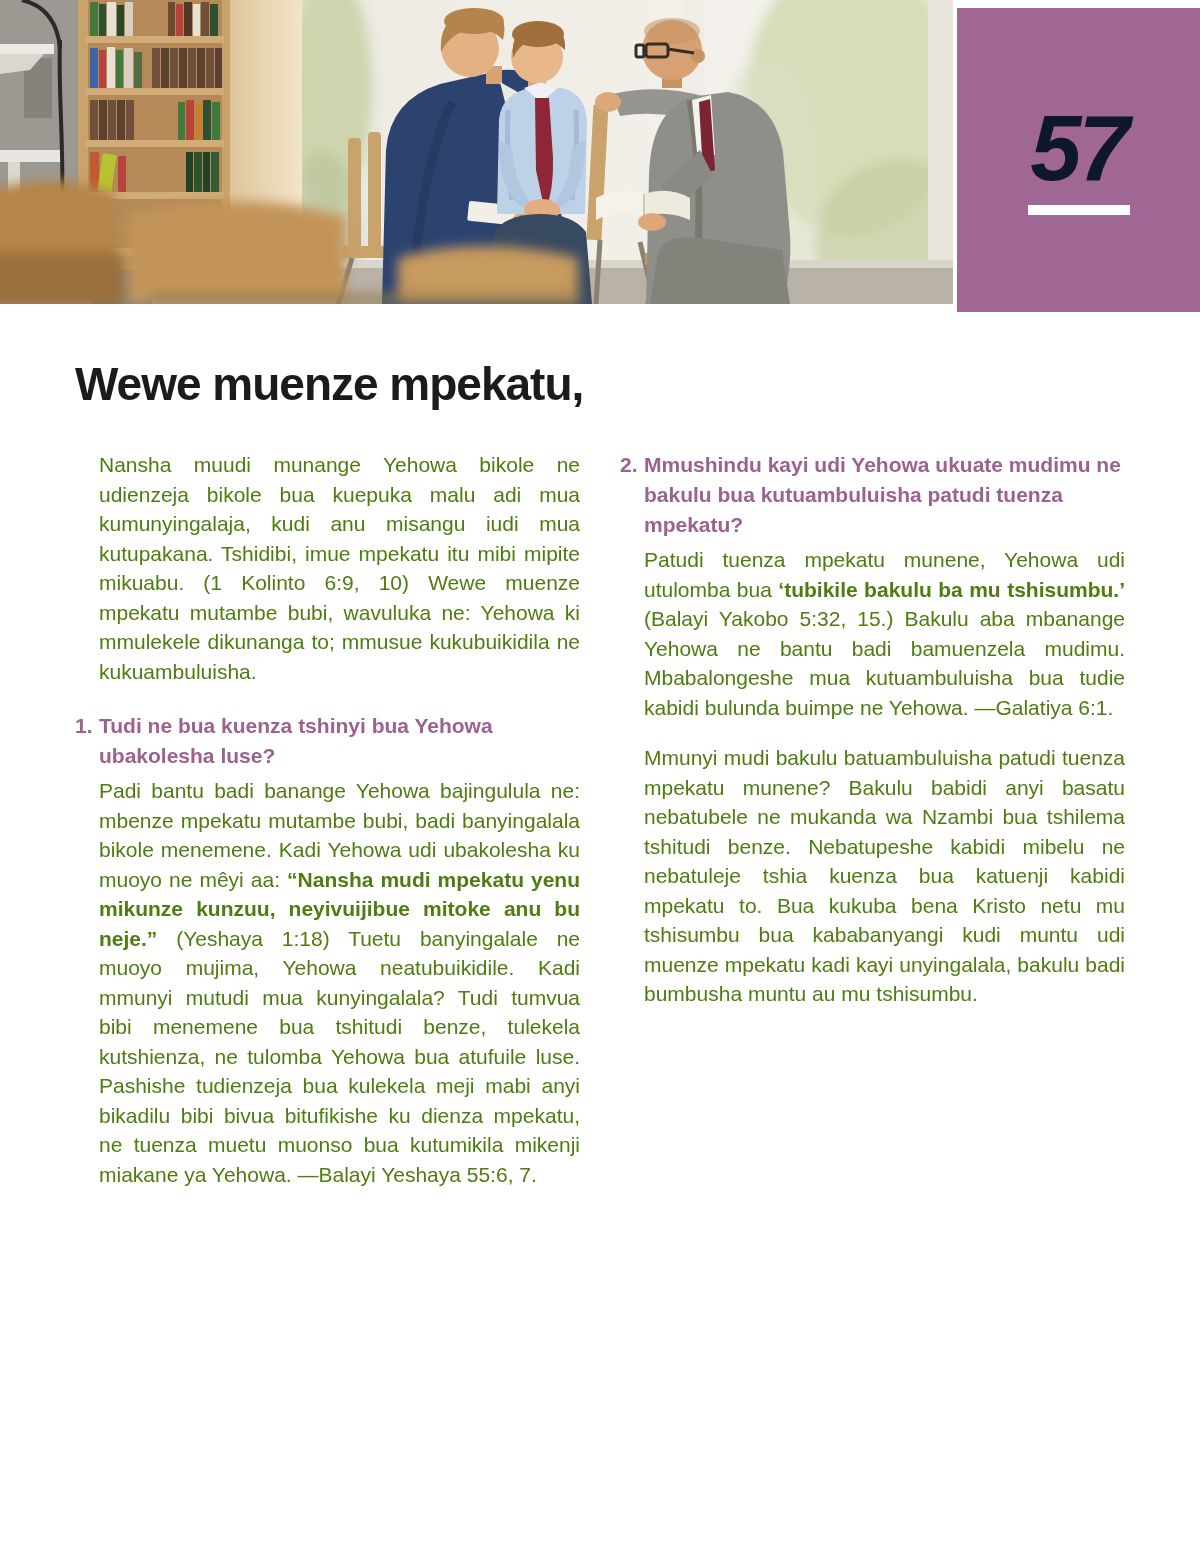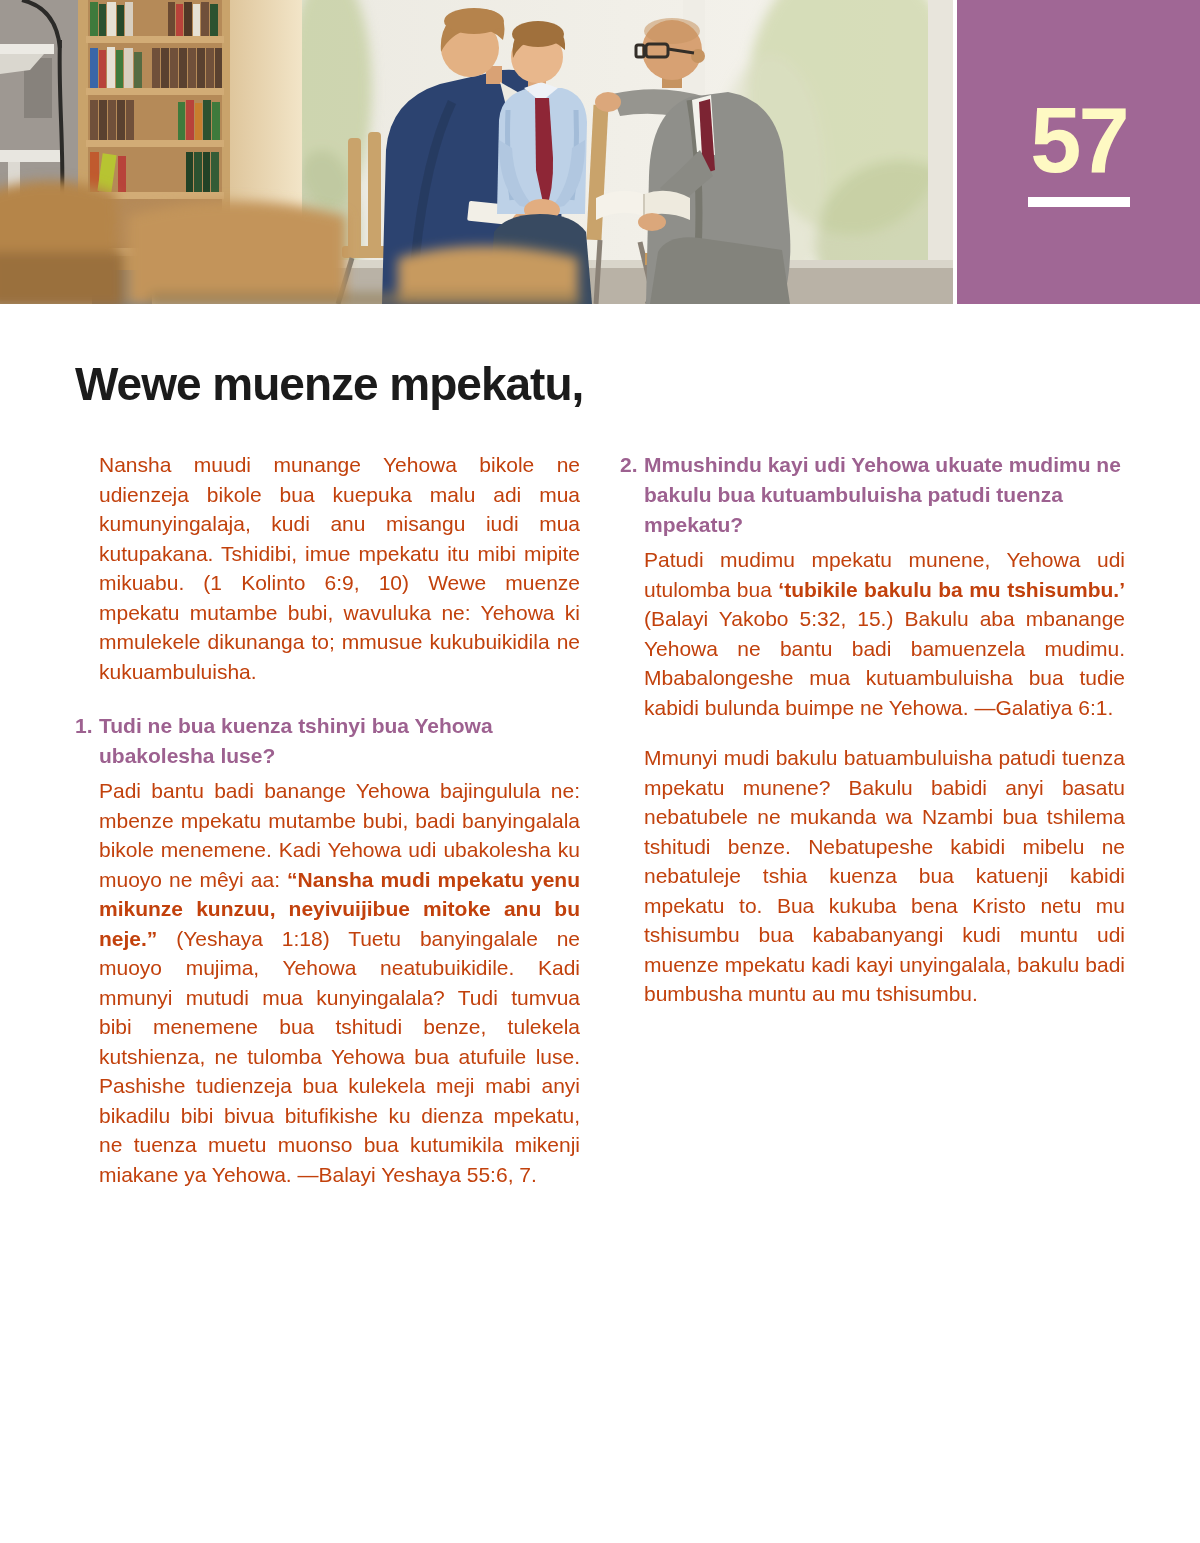--- a/index.html
+++ b/index.html
@@ -10,22 +10,22 @@
     color:#1d1d1d;
     overflow:hidden;
   }
   .hero { position:absolute; left:0; top:0; width:1200px; height:304px; }
   .hero-photo {
     position:absolute; left:0; top:0; width:953px; height:304px;
     overflow:hidden; background:#d8d2c9;
   }
   .hero-photo svg { display:block; }
   .lesson-badge {
-    position:absolute; left:957px; top:0; width:243px; height:304px;
-    background:#a06795; color:#fef9c3;
+    position:absolute; left:957px; top:8px; width:243px; height:304px;
+    background:#a06795; color:#0f172a;font-style:italic;
   }
   .lesson-number {
     margin-top:94px; text-align:center;
     font-size:92px; line-height:92px; font-weight:bold; letter-spacing:-3px;
   }
   .lesson-underline { width:102px; height:10px; background:#ffffff; margin:11px auto 0 auto; }
 
   .content { position:absolute; left:0; top:304px; width:1200px; }
   .title {
     margin:50px 75px 0 75px;
@@ -33,21 +33,21 @@
     letter-spacing:-1px; color:#1b1b1b;
   }
   .title span { display:block; }
 
   .columns { display:flex; gap:40px; padding:0 75px; margin-top:35px; }
   .col { width:505px; flex:0 0 505px; }
 
   .para {
     margin:0 0 0 24px;
     font-size:21px; line-height:29.5px;
-    text-align:justify; color:#c2410c;
+    text-align:justify; color:#4d7c0f;
   }
   .para + .para { margin-top:21px; }
   .para strong { font-weight:bold;margin-top:48px; }
 
   .qheading {
     position:relative;
     margin:25px 0 5px 24px;
     font-size:21px; line-height:30px; font-weight:bold;
     color:#9d6190; text-align:left;
   }
@@ -271,17 +271,17 @@
         <span>Tudi ne bua kuenza tshinyi bua Yehowa ubakolesha luse?</span>
       </h2>
       <p class="para"><span>Padi bantu badi banange Yehowa bajingulula ne: mbenze mpekatu mutambe bubi, badi banyingalala bikole menemene. Kadi Yehowa udi ubakolesha ku muoyo ne mêyi aa: </span><strong>“Nansha mudi mpekatu yenu mikunze kunzuu, neyivuijibue mitoke anu bu neje.”</strong><span> (Yeshaya 1:18) Tuetu banyingalale ne muoyo mujima, Yehowa neatubuikidile. Kadi mmunyi mutudi mua kunyingalala? Tudi tumvua bibi menemene bua tshitudi benze, tulekela kutshienza, ne tulomba Yehowa bua atufuile luse. Pashishe tudienzeja bua kulekela meji mabi anyi bikadilu bibi bivua bitufikishe ku dienza mpekatu, ne tuenza muetu muonso bua kutumikila mikenji miakane ya Yehowa. —Balayi Yeshaya 55:6, 7.</span></p>
     </section>
 
     <section class="col">
       <h2 class="qheading">
         <span class="qnum">2.</span>
         <span>Mmushindu kayi udi Yehowa ukuate mudimu ne bakulu bua kutuambuluisha patudi tuenza mpekatu?</span>
       </h2>
-      <p class="para"><span>Patudi mudimu mpekatu munene, Yehowa udi utulomba bua </span><strong>‘tubikile bakulu ba mu tshisumbu.’</strong><span> (Balayi Yakobo 5:32, 15.) Bakulu aba mbanange Yehowa ne bantu badi bamuenzela mudimu. Mbabalongeshe mua kutuambuluisha bua tudie kabidi bulunda buimpe ne Yehowa. —Galatiya 6:1.</span></p>
+      <p class="para"><span>Patudi tuenza mpekatu munene, Yehowa udi utulomba bua </span><strong>‘tubikile bakulu ba mu tshisumbu.’</strong><span> (Balayi Yakobo 5:32, 15.) Bakulu aba mbanange Yehowa ne bantu badi bamuenzela mudimu. Mbabalongeshe mua kutuambuluisha bua tudie kabidi bulunda buimpe ne Yehowa. —Galatiya 6:1.</span></p>
       <p class="para">Mmunyi mudi bakulu batuambuluisha patudi tuenza mpekatu munene? Bakulu babidi anyi basatu nebatubele ne mukanda wa Nzambi bua tshilema tshitudi benze. Nebatupeshe kabidi mibelu ne nebatuleje tshia kuenza bua katuenji kabidi mpekatu to. Bua kukuba bena Kristo netu mu tshisumbu bua kababanyangi kudi muntu udi muenze mpekatu kadi kayi unyingalala, bakulu badi bumbusha muntu au mu tshisumbu.</p>
     </section>
   </main>
 </div>
 
 </body></html>

